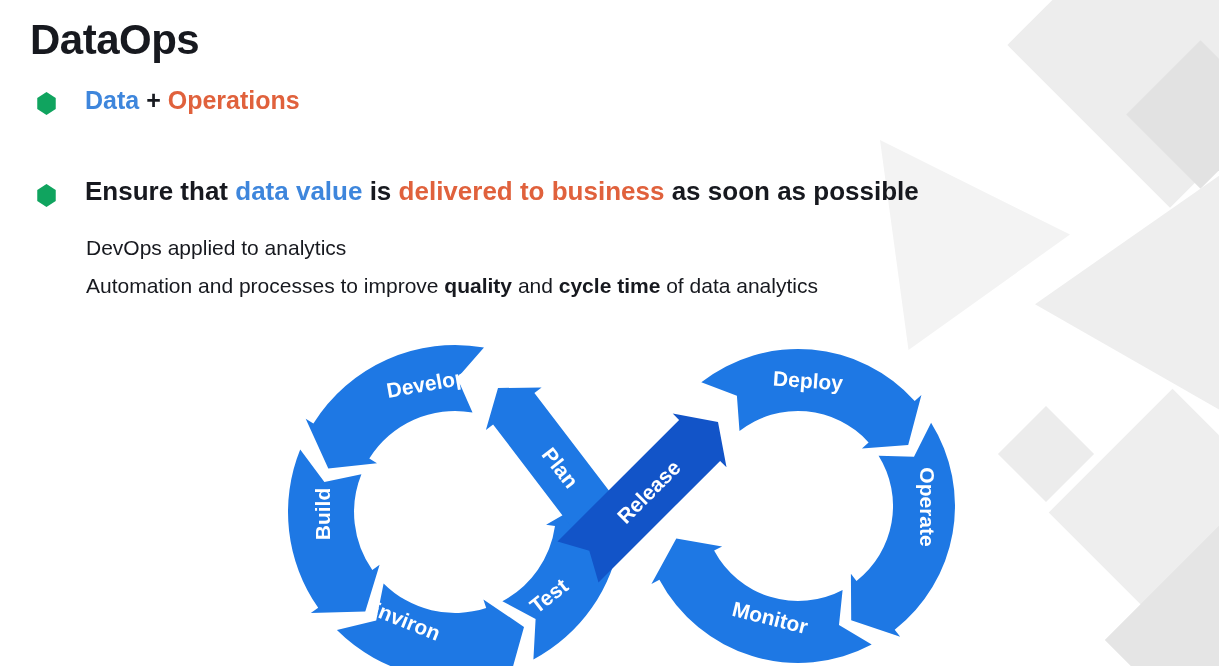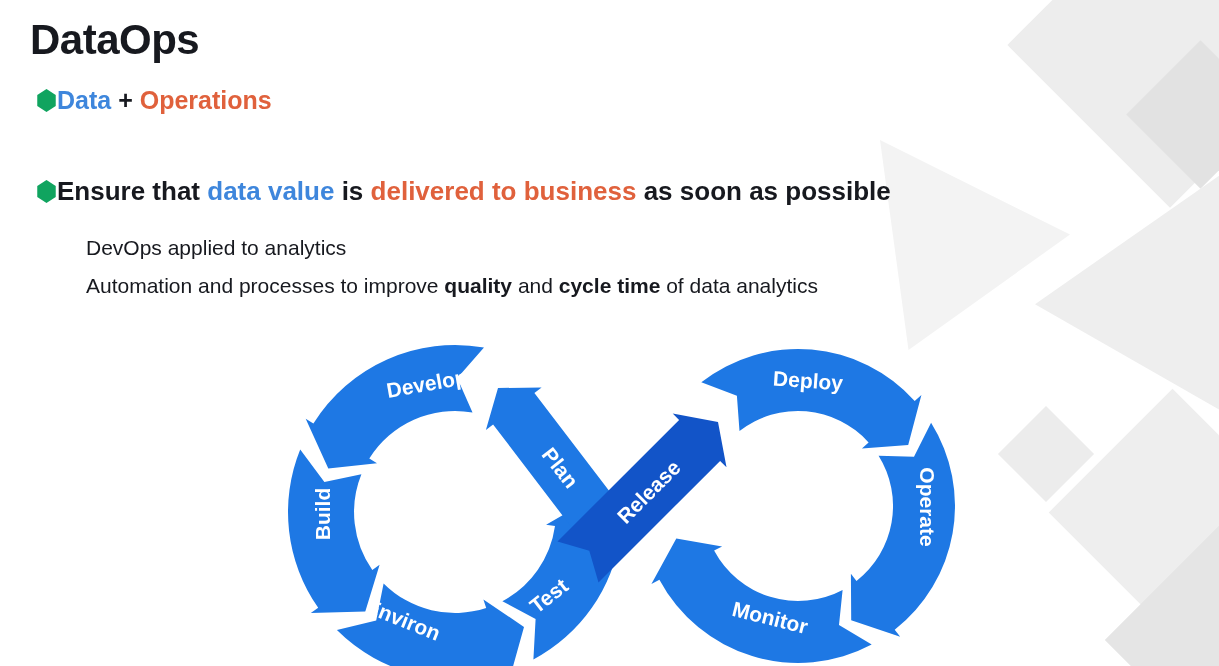--- a/index.html
+++ b/index.html
@@ -18,21 +18,21 @@
   .s1{left:1055px;top:-70px;width:230px;height:230px;background:#ededed;transform:rotate(45deg)}
   .s2{left:1148px;top:62px;width:105px;height:105px;background:#e2e2e2;transform:rotate(45deg)}
   .s3{left:1035px;top:175px;width:185px;height:235px;background:#eeeeee;clip-path:polygon(100% 0,100% 100%,0 55%)}
   .s4{left:1012px;top:420px;width:68px;height:68px;background:#ececec;transform:rotate(45deg)}
   .s5{left:1085px;top:425px;width:175px;height:175px;background:#eeeeee;transform:rotate(45deg)}
   .s6{left:1140px;top:555px;width:170px;height:170px;background:#e5e5e5;transform:rotate(45deg)}
   .s7{left:880px;top:140px;width:190px;height:210px;background:#f3f3f3;clip-path:polygon(0 0,100% 45%,15% 100%)}
 
   .title{position:absolute;left:30px;top:16px;font-size:42px;font-weight:700;color:var(--text-dark);letter-spacing:-0.5px}
 
-  .bullet-row{position:absolute;left:36px;display:flex;align-items:center;}
+  .bullet-row{position:absolute;left:36px;display:flex;align-items:flex-end;gap:28px}
   .hex{width:21px;height:23px;background:var(--bullet-green);flex:0 0 auto;
        clip-path:polygon(50% 0,94% 26%,94% 74%,50% 100%,6% 74%,6% 26%)}
   .b1{top:86px;font-size:25px;font-weight:700}
   .b2{top:176px;font-size:26px;font-weight:700}
   .blue{color:var(--accent-blue)}
   .orange{color:var(--accent-orange)}
   .dark{color:var(--text-dark)}
 
   .sub{position:absolute;left:86px;font-size:21px;font-weight:400;color:var(--text-dark)}
   .sub b{font-weight:700}

